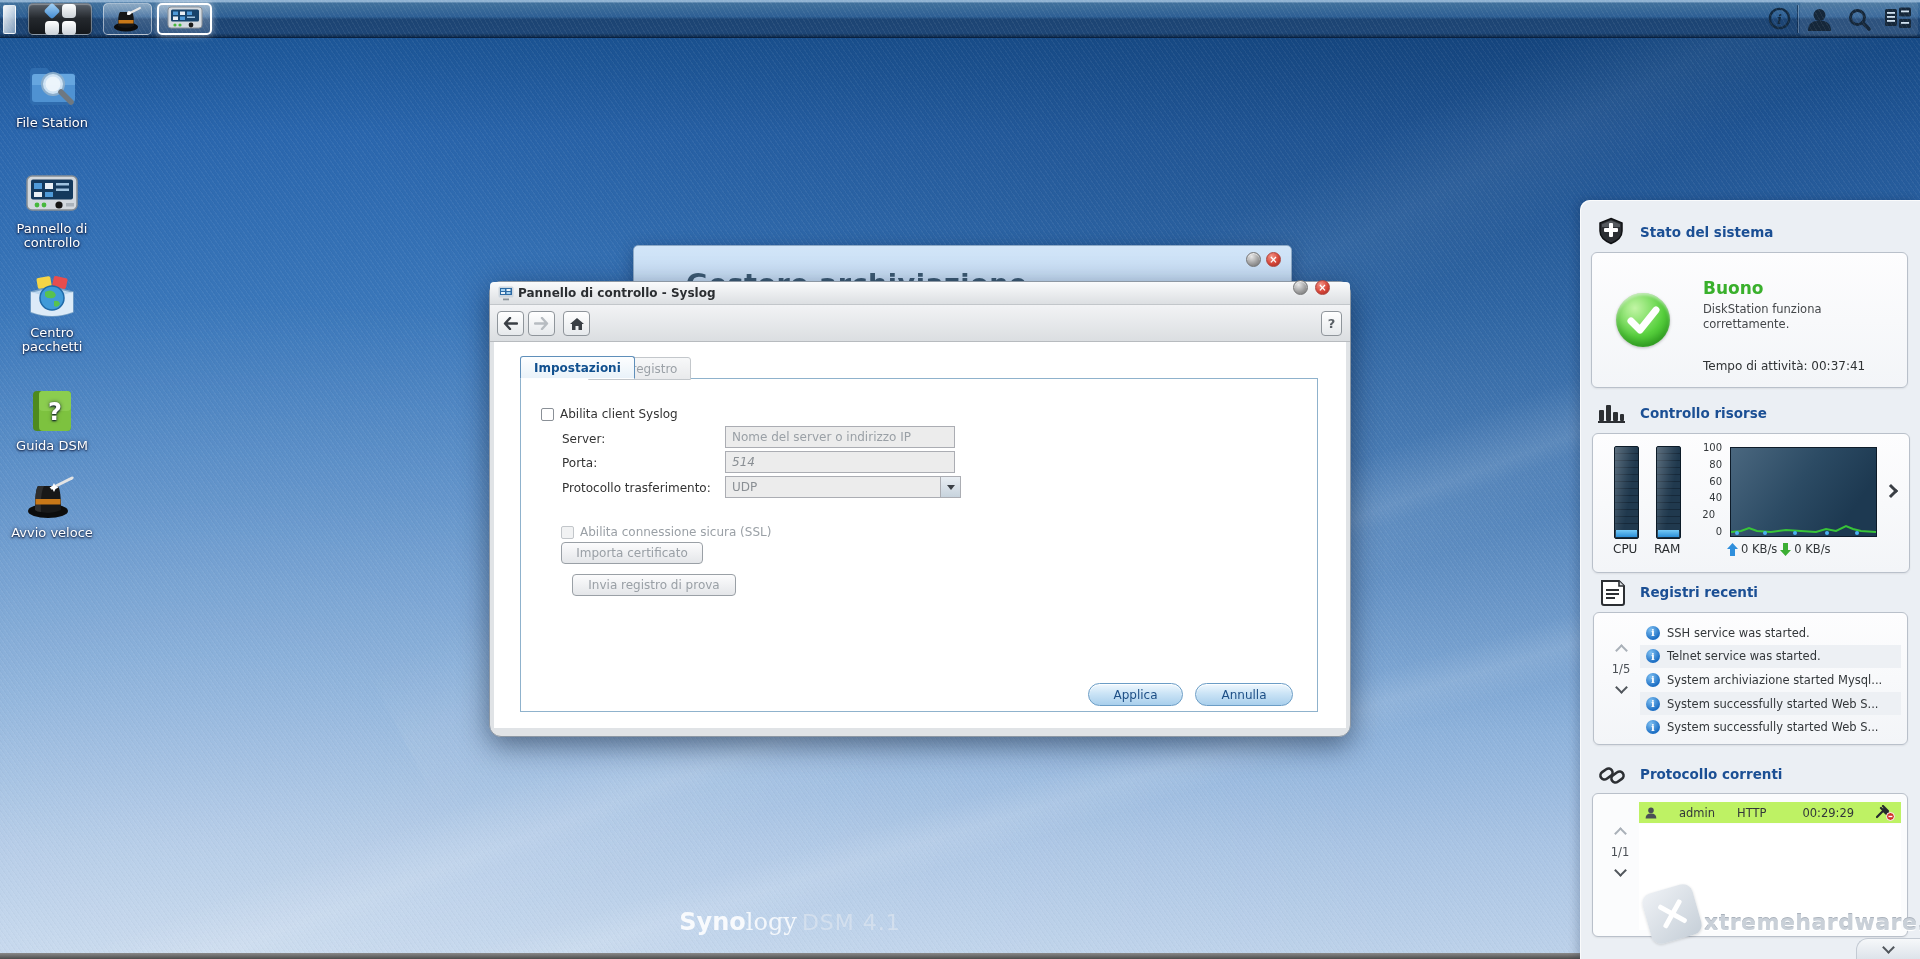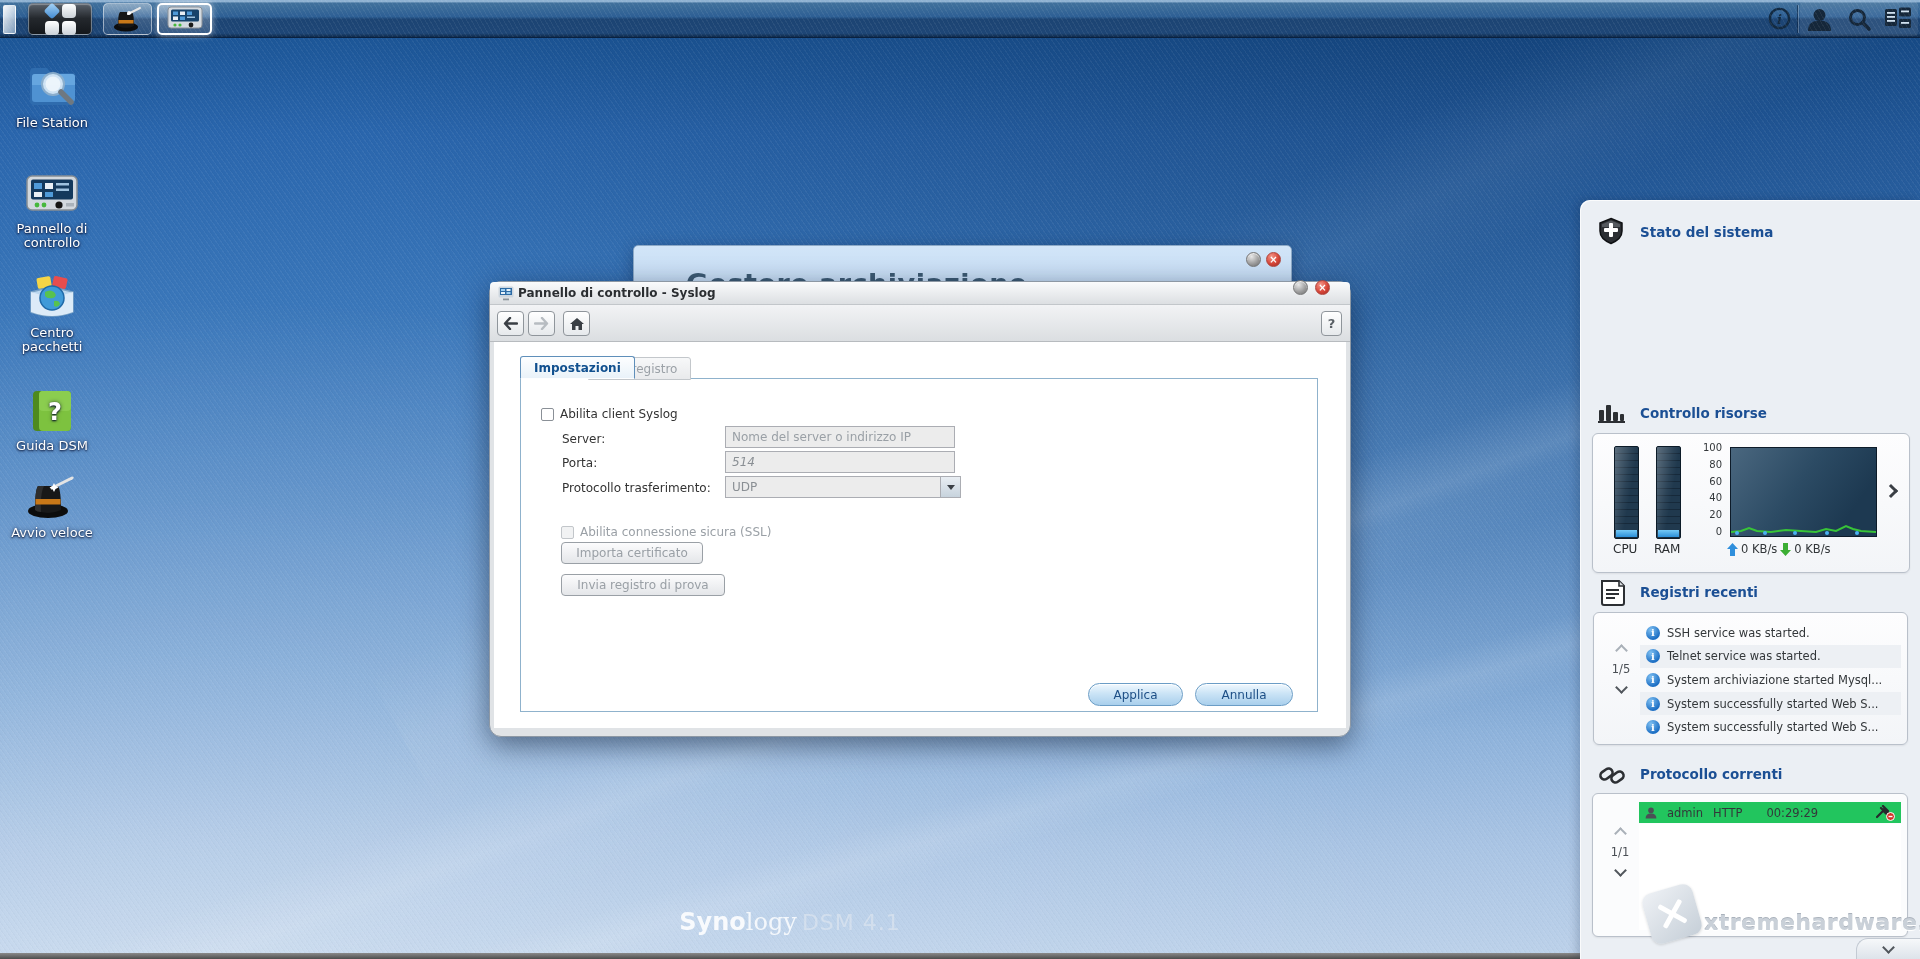--- a/index.html
+++ b/index.html
@@ -100,21 +100,21 @@
 .pgr{position:absolute;width:34px;text-align:center}
 .chev-u{width:9px;height:9px;border-left:2px solid #a9b0b8;border-top:2px solid #a9b0b8;transform:rotate(45deg);margin:0 auto;cursor:pointer}
 .chev-d{width:9px;height:9px;border-right:2px solid #51565c;border-bottom:2px solid #51565c;transform:rotate(45deg);margin:0 auto;cursor:pointer}
 .pgtxt{font-size:11.5px;color:#4a4f55;margin:7px 0}
 .lrows{position:absolute;display:flex;flex-direction:column}
 .lrow{flex:1;display:flex;align-items:center;gap:7px;padding-left:6px;font-size:11.5px;color:#33373a;white-space:nowrap;overflow:hidden;cursor:pointer}
 .lrow:nth-child(even){background:#edf0f4}
 .iinfo{width:14px;height:14px;border-radius:50%;background:radial-gradient(circle at 35% 28%,#7fc0f2,#1d6fc4 70%);
   color:#fff;font-size:10px;font-weight:bold;font-family:"DejaVu Serif","Liberation Serif",serif;
   display:flex;align-items:center;justify-content:center;flex:none}
-.crow{position:absolute;display:flex;align-items:center;gap:10px;font-size:11.5px;color:#33373a;background:#22c55e;cursor:pointer}
+.crow{position:absolute;display:flex;align-items:center;gap:22px;font-size:11.5px;color:#33373a;background:#bef264;cursor:pointer}
 .ctab{position:absolute;right:0;bottom:0;width:64px;height:21px;background:linear-gradient(#f6f8fa,#dde3ea);
   border:1px solid #c3cad3;border-right:none;border-bottom:none;border-radius:12px 0 0 0;cursor:pointer}
 
 .syno{position:absolute;left:0;right:340px;top:908px;text-align:center;z-index:3;white-space:nowrap}
 .syno .b{font-size:24px;font-weight:bold;color:rgba(255,255,255,.88)}
 .syno .r{font-size:24px;color:rgba(255,255,255,.82);font-family:"DejaVu Serif","Liberation Serif",serif}
 .syno .v{font-size:22px;color:rgba(225,232,240,.6);margin-left:0;letter-spacing:1px}
 .xhw{position:absolute;z-index:25;pointer-events:none}
 .xlogo{position:absolute;width:52px;height:52px;border-radius:10px;transform:rotate(-16deg);
   background:linear-gradient(150deg,#eef1f5,#c6cfd8);box-shadow:0 1px 3px rgba(0,0,0,.15)}
@@ -312,21 +312,21 @@
           <span>UDP</span>
           <div class="sel-btn">
               <div class="sel-arr"></div>
             </div>
         </div>
         <div class="cbox cbox-dis" style="left:40px;top:147px"></div>
         <span class="flabel-dis" style="left:59px;top:146px">Abilita connessione sicura (SSL)</span>
         <div class="gbtn" style="left:40px;top:163px;width:142px">
             <span>Importa certificato</span>
           </div>
-        <div class="gbtn" style="left:40px;top:195px;width:164px">
+        <div class="gbtn" style="left:51px;top:195px;width:164px">
             <span>Invia registro di prova</span>
           </div>
         <div class="pill" style="left:567px;top:304px;width:95px">
             <span>Applica</span>
           </div>
         <div class="pill" style="left:674px;top:304px;width:98px">
             <span>Annulla</span>
           </div>
       </div>
     </div>
@@ -334,20 +334,33 @@
 
   <div class="panel">
 
     <svg class="abs" style="left:17px;top:17px" width="28" height="28" viewBox="0 0 28 28">
       <path d="M14 1.5 L25 6 V14 C25 20.5 20 24 14 26.5 C8 24 3 20.5 3 14 V6 Z" fill="#2c2f33" stroke="#101214" stroke-width="1.5"></path>
       <path d="M14 3.5 L23 7.2 V10 L5 10 V7.2 Z" fill="#55595e"></path>
       <rect x="12" y="6" width="4" height="14" rx="1" fill="#fff"></rect>
         <rect x="7" y="11" width="14" height="4" rx="1" fill="#fff"></rect>
     </svg>
     <span class="wtitle" style="left:60px;top:24px">Stato del sistema</span>
+    <div class="wbox" style="left:11px;top:52px;width:317px;height:136px">
+      <div class="okring" style="left:24px;top:40px">
+        <svg width="54" height="54" viewBox="0 0 54 54">
+            <path d="M15 28 L24 37 L40 17" stroke="#fff" stroke-width="7" fill="none" stroke-linecap="round" stroke-linejoin="round"></path>
+          </svg>
+      </div>
+      <span class="buono" style="left:111px;top:25px">Buono</span>
+      <div class="sdesc" style="left:111px;top:49px">
+        <div>DiskStation funziona</div>
+        <div>correttamente.</div>
+      </div>
+      <span class="uptime" style="left:111px;top:106px">Tempo di attività: 00:37:41</span>
+    </div>
 
     <svg class="abs" style="left:18px;top:202px" width="27" height="22" viewBox="0 0 27 22">
       <rect x="1" y="8" width="5" height="11" rx="1" fill="#2c2f33"></rect>
         <rect x="8" y="3" width="5" height="16" rx="1" fill="#2c2f33"></rect>
       <rect x="15" y="10" width="5" height="9" rx="1" fill="#2c2f33"></rect>
         <rect x="22" y="12" width="4" height="7" rx="1" fill="#2c2f33"></rect>
       <rect x="0" y="19" width="27" height="2" fill="#2c2f33"></rect>
     </svg>
     <span class="wtitle" style="left:60px;top:205px">Controllo risorse</span>
     <div class="wbox" style="left:12px;top:233px;width:318px;height:140px">
@@ -356,21 +369,21 @@
         </div>
       <div class="meter" style="left:63px;top:12px">
           <div class="mfill"></div>
         </div>
       <span class="mlab" style="left:20px;top:108px">CPU</span>
       <span class="mlab" style="left:61px;top:108px">RAM</span>
       <span class="ytick" style="left:103px;top:8px">100</span>
       <span class="ytick" style="left:103px;top:25px">80</span>
       <span class="ytick" style="left:103px;top:42px">60</span>
       <span class="ytick" style="left:103px;top:58px">40</span>
-      <span class="ytick" style="left:103px;top:75px">20</span>
+      <span class="ytick" style="left:96px;top:75px">20</span>
       <span class="ytick" style="left:103px;top:92px">0</span>
       <div class="graph" style="left:137px;top:13px;width:147px;height:90px">
         <svg width="145" height="88" viewBox="0 0 145 88" style="display:block">
           <polyline points="0,84 10,83 18,80 26,83 40,84 55,82 70,83 85,84 95,81 105,83 115,78 122,81 130,83 145,84" fill="none" stroke="#38c438" stroke-width="2"></polyline>
           <circle cx="6" cy="85" r="2" fill="#4ab2f2"></circle>
             <circle cx="34" cy="85" r="2" fill="#4ab2f2"></circle>
           <circle cx="64" cy="85" r="2" fill="#4ab2f2"></circle>
             <circle cx="96" cy="85" r="2" fill="#4ab2f2"></circle>
             <circle cx="126" cy="85" r="2" fill="#4ab2f2"></circle>
         </svg>

